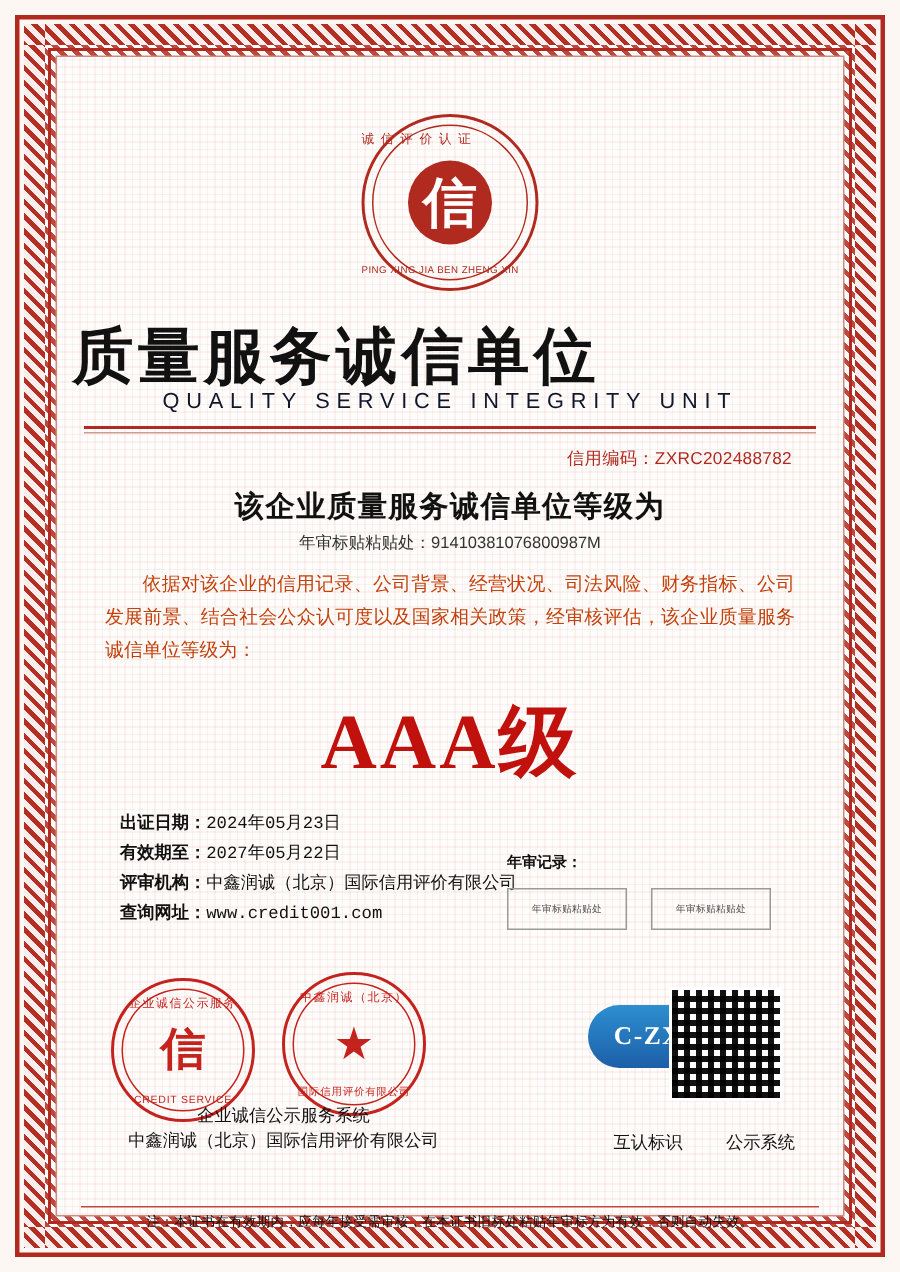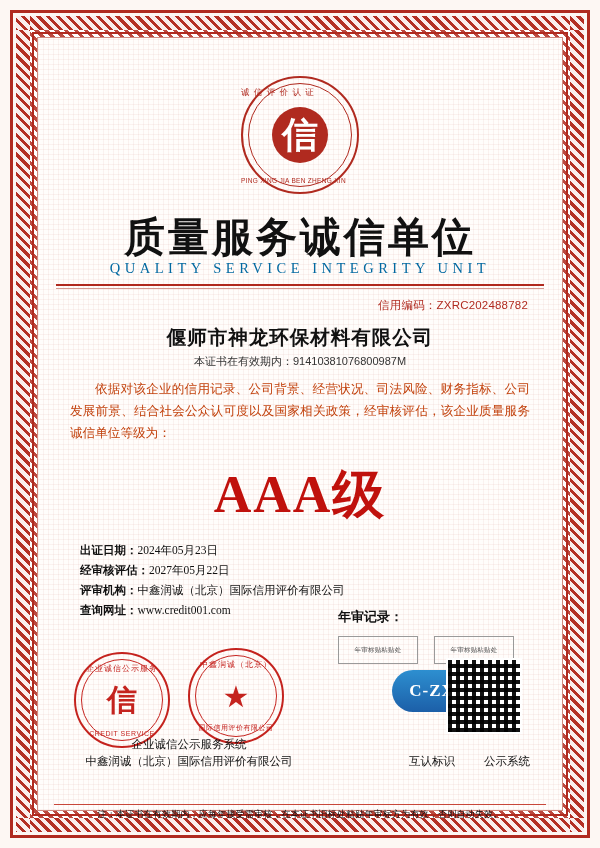--- a/index.html
+++ b/index.html
@@ -163,36 +163,35 @@
   }
   .emblem-arc-top { top: 11px; font-size: 8.5px; }
   .emblem-arc-bottom { bottom: 10px; font-size: 6.5px; letter-spacing: 0.3px; }
 
   
   .title-zh {
     position: absolute;
     top: 162px;
     left: 0;
     right: 0;
-    text-align: center;
     font-family: "Liberation Serif", serif;
     font-size: 41px;
     font-weight: bold;
     color: #111;
     letter-spacing: 3px;
   }
   .title-en {
     position: absolute;
     top: 212px;
     left: 0;
     right: 0;
     text-align: center;
-    font-family: Liberation Serif, serif;
+    font-family: Liberation Sans, sans-serif;
     font-size: 14.5px;
-    color: #0369a1;
+    color: #0f172a;
     letter-spacing: 4.5px;
   }
   .title-rule {
     position: absolute;
     top: 236px;
     left: 8px;
     right: 8px;
     height: 2px;
     background: #b02a1f;
   }
@@ -264,38 +263,37 @@
   }
 
   
   .info {
     position: absolute;
     top: 492px;
     left: 32px;
     font-size: 11.5px;
     line-height: 20px;
     color: #111;
-    font-family: Liberation Serif, serif;
+    font-family: Liberation Mono, monospace;
   }
   .info .row { white-space: nowrap; }
   .info .label { font-weight: bold; }
 
   
   .review {
     position: absolute;
     top: 520px;
     left: 290px;
     width: 200px;
   }
   .review-title {
-    font-size: 13px;
+    font-size: 10px;
     font-weight: bold;
     color: #111;
     font-family: "Liberation Serif", serif;
-    margin-top: 40px;
   }
   .review-boxes {
     margin-top: 10px;
     display: flex;
     gap: 16px;
   }
   .review-box {
     width: 78px;
     height: 26px;
     border: 1px solid #9a9a9a;
@@ -478,35 +476,35 @@
 
     <div class="title-zh">质量服务诚信单位</div>
     <div class="title-en">QUALITY SERVICE INTEGRITY UNIT</div>
     <div class="title-rule"></div>
     <div class="title-rule thin"></div>
 
     <div class="credit-code">
       <span>信用编码：</span><span>ZXRC202488782</span>
     </div>
 
-    <div class="company-name">偃师市神龙环保材料有限公司</div>
+    <div class="company-name">该企业质量服务诚信单位等级为</div>
     <div class="company-code">
-      <span>本证书在有效期内：</span><span>91410381076800987M</span>
+      <span>年审标贴粘贴处：</span><span>91410381076800987M</span>
     </div>
 
     <div class="body-text">依据对该企业的信用记录、公司背景、经营状况、司法风险、财务指标、公司发展前景、结合社会公众认可度以及国家相关政策，经审核评估，该企业质量服务诚信单位等级为：</div>
 
     <div class="grade">AAA级</div>
 
     <div class="info">
       <div class="row">
         <span class="label">出证日期：</span><span>2024年05月23日</span>
       </div>
       <div class="row">
-        <span class="label">经审核评估：</span><span>2027年05月22日</span>
+        <span class="label">有效期至：</span><span>2027年05月22日</span>
       </div>
       <div class="row">
         <span class="label">评审机构：</span><span>中鑫润诚（北京）国际信用评价有限公司</span>
       </div>
       <div class="row">
         <span class="label">查询网址：</span><span>www.credit001.com</span>
       </div>
     </div>
 
     <div class="review">

